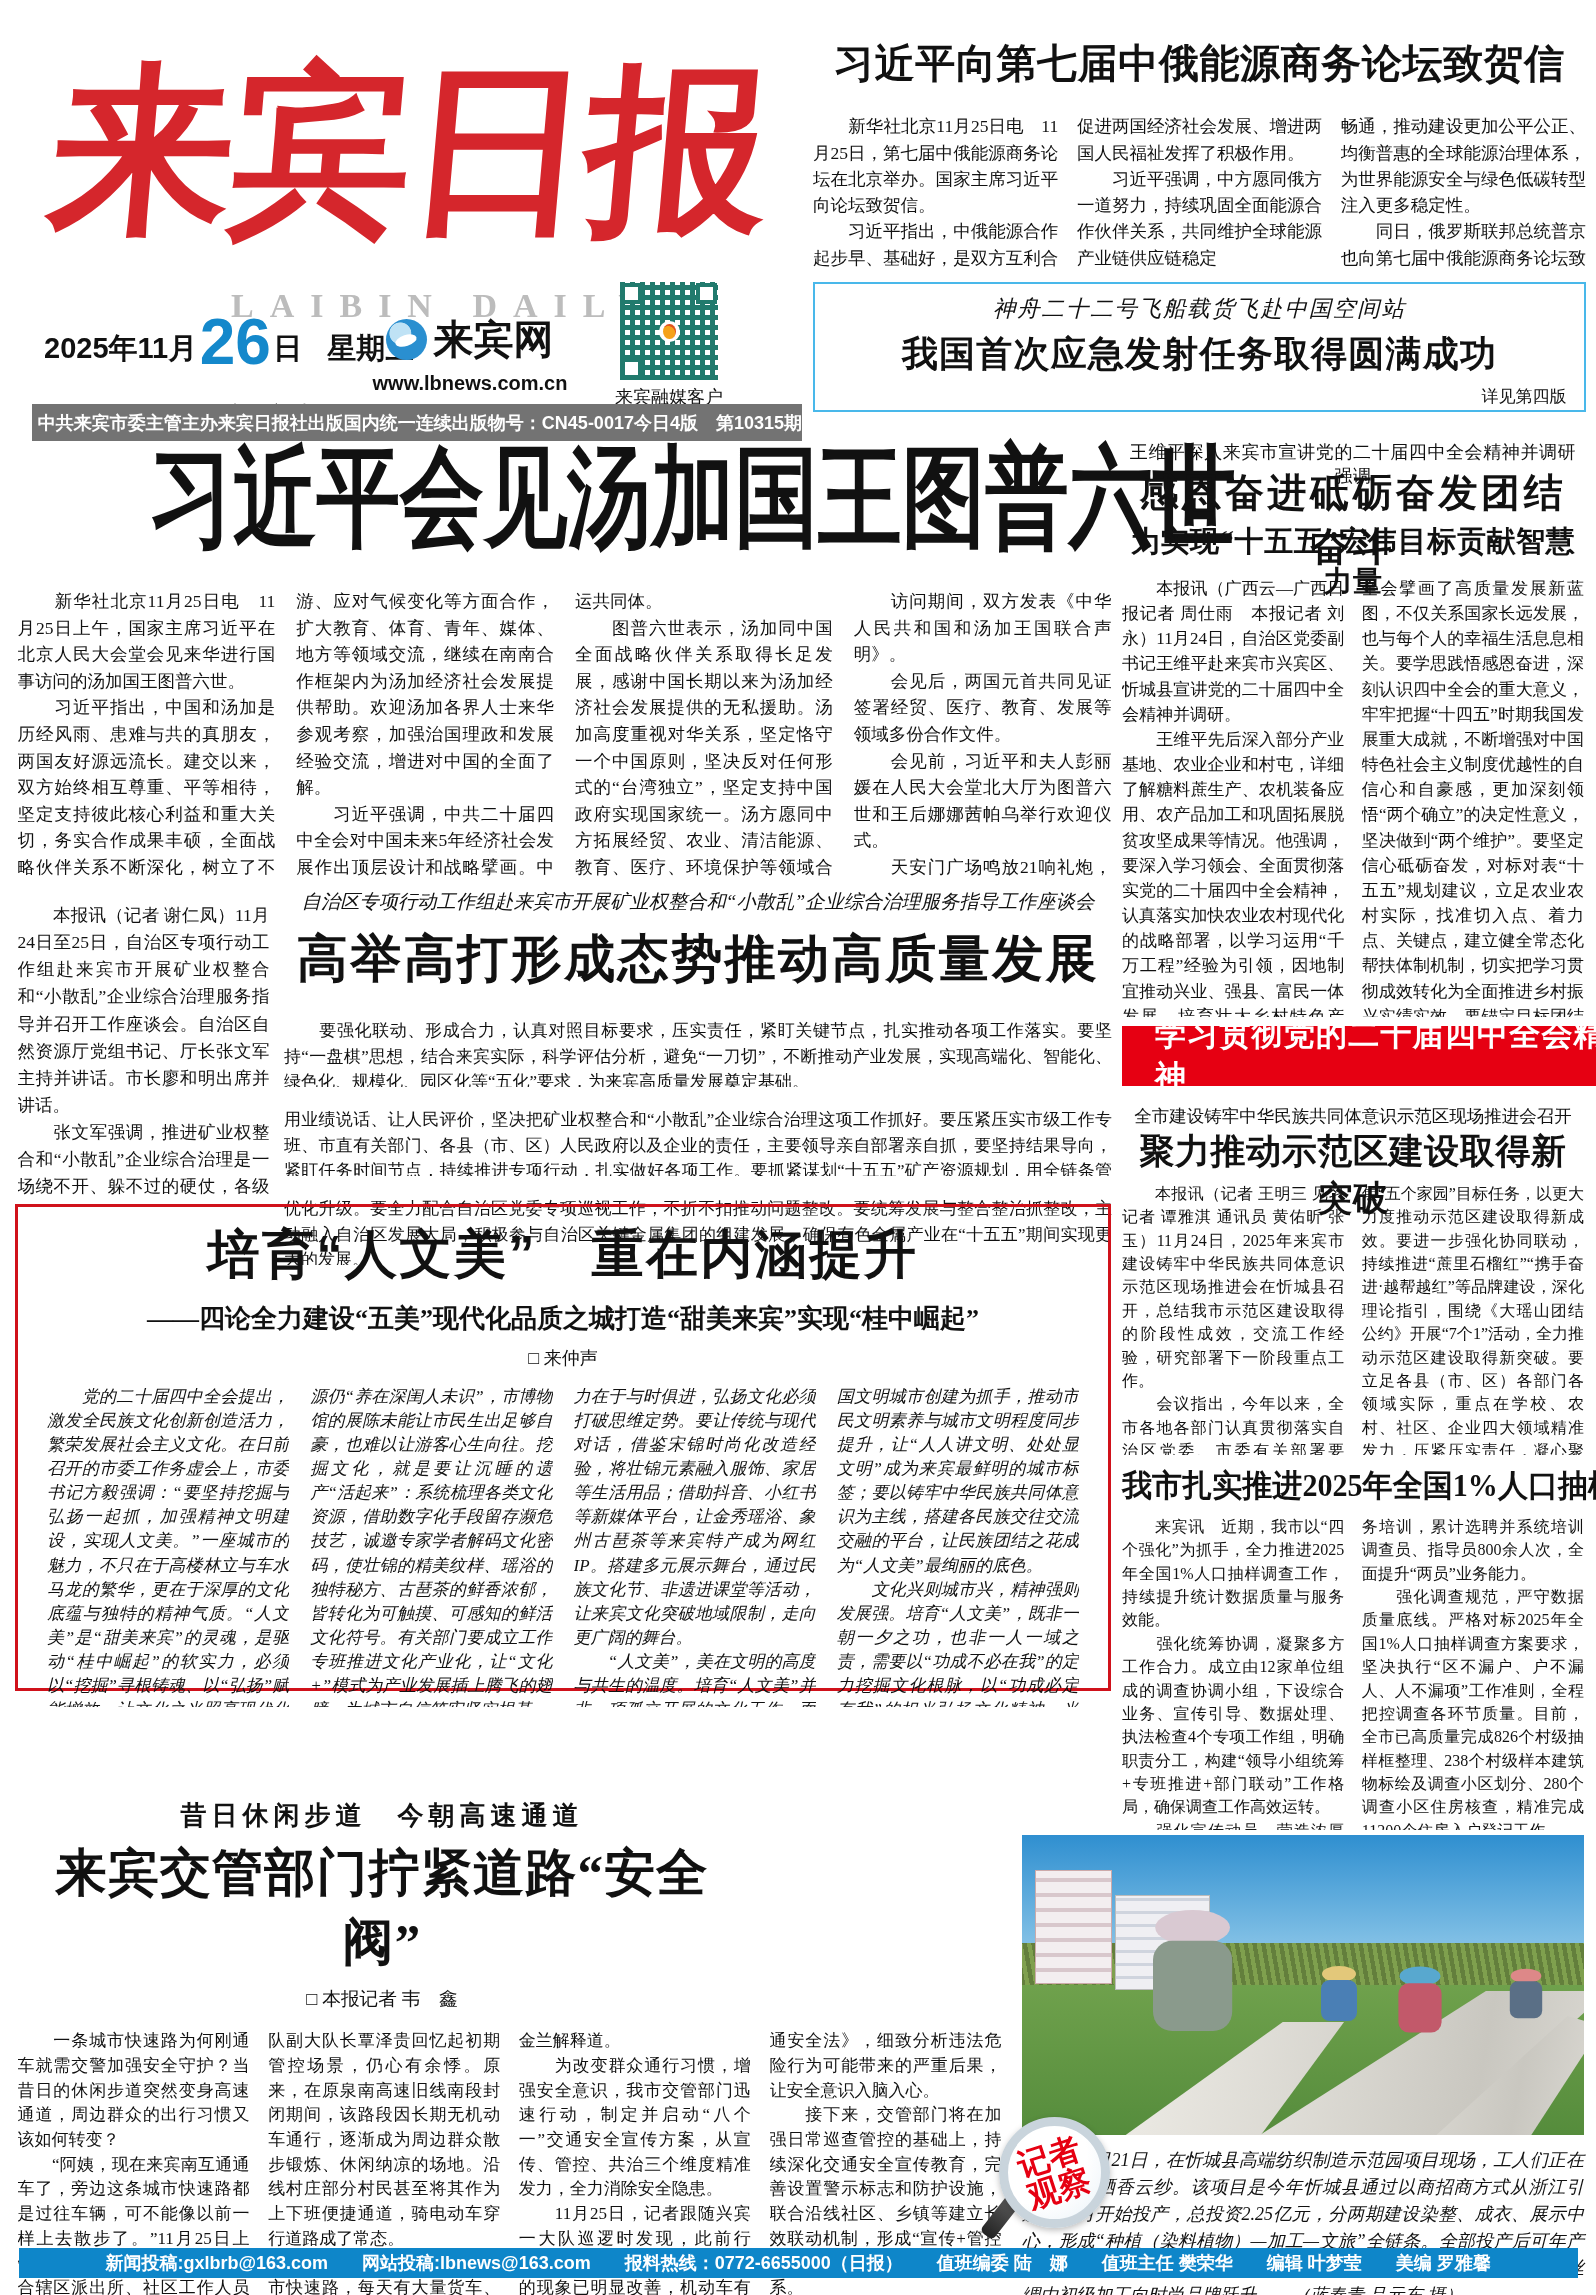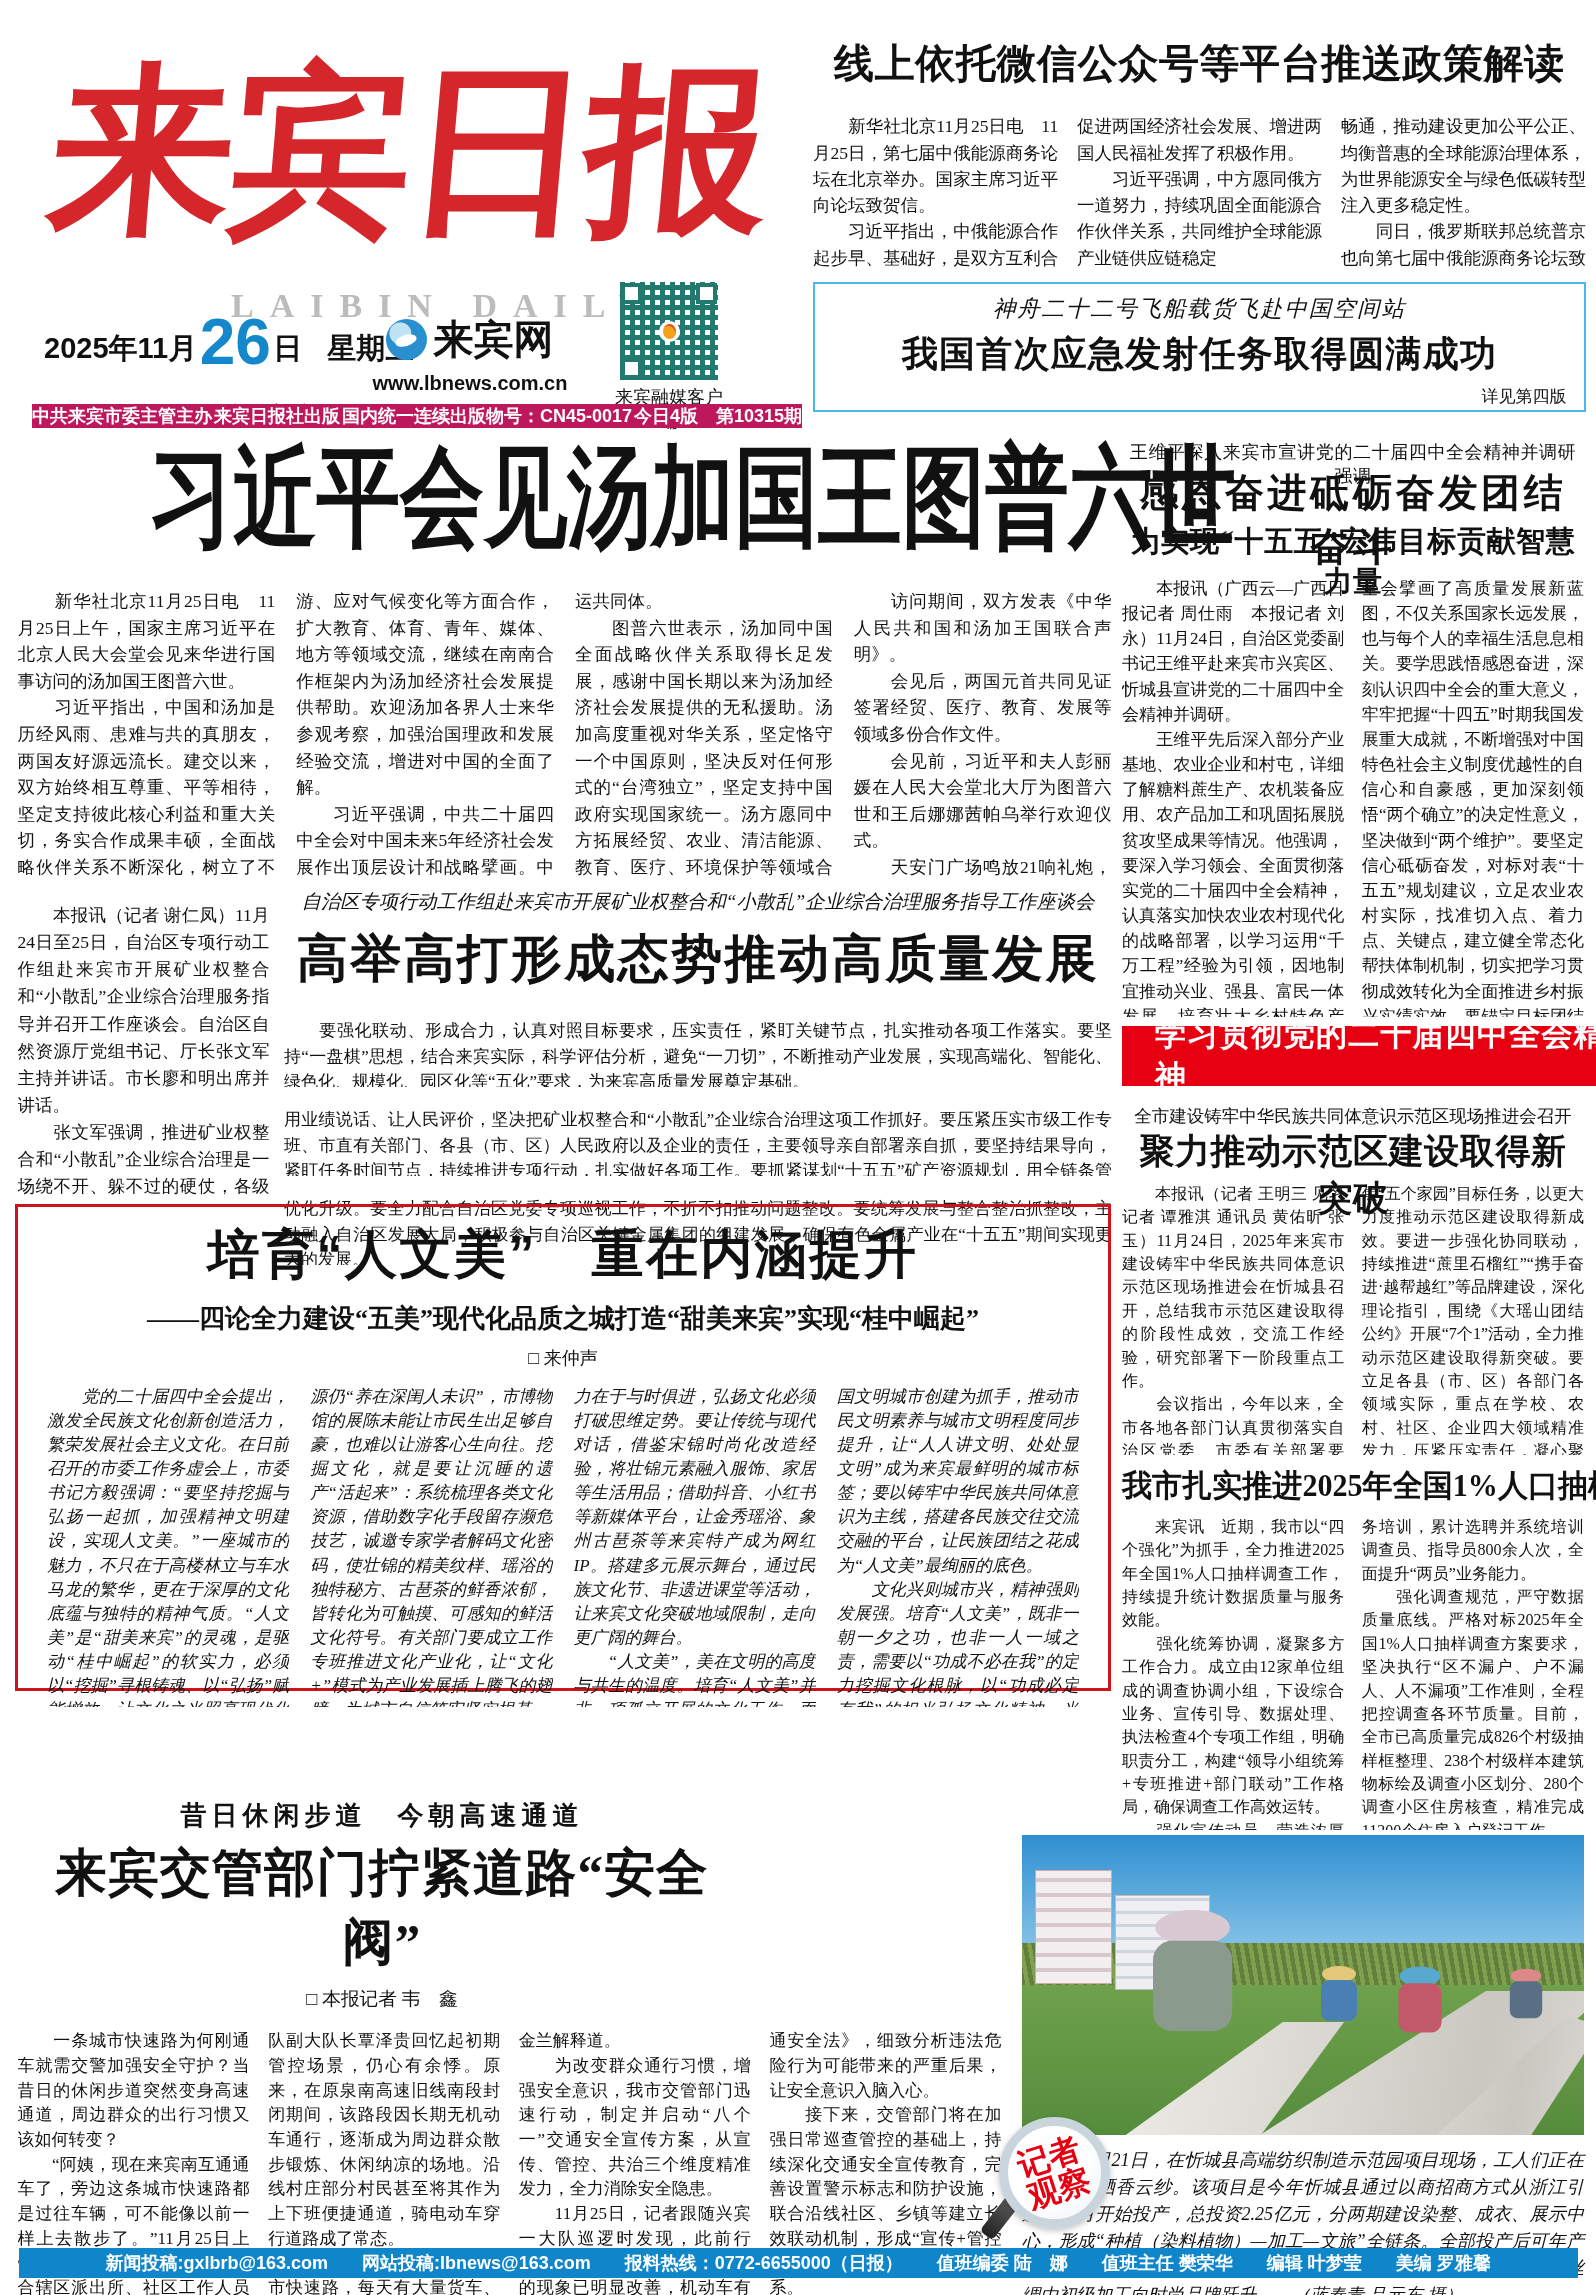--- a/index.html
+++ b/index.html
@@ -29,22 +29,22 @@
   .web-url{font-size:20px;margin-top:5px;}
   .qr-block{left:614px;top:282px;width:110px;text-align:center;}
   .qr{width:98px;height:98px;margin:0 auto;position:relative;
       background-image:repeating-linear-gradient(0deg,#217a6d 0 5px,transparent 5px 10px),
                        repeating-linear-gradient(90deg,#217a6d 0 5px,#ffffff 5px 10px);}
   .qr .corner{position:absolute;width:21px;height:21px;border:4.4px solid #217a6d;background:#fff;box-sizing:border-box;}
   .qr .c1{left:1.2px;top:1.2px;} .qr .c2{right:1.2px;top:1.2px;} .qr .c3{left:1.2px;bottom:1.2px;}
   .qr .dot{position:absolute;left:39px;top:39px;width:21px;height:21px;border-radius:50%;background:#fff;}
   .qr .dot::after{content:"";position:absolute;left:4.4px;top:3.1px;width:12.5px;height:15px;border-radius:50%;background:radial-gradient(circle at 40% 60%,#f5a21b 0 55%,#e2541f 60% 100%);}
   .qr-caption{font-size:18px;margin-top:5px;}
-  .info-bar{left:32px;top:404px;width:770px;height:24px;background:#be185d;color:#fff;
-      display:flex;align-items:center;justify-content:space-between;font-size:18px;}
+  .info-bar{left:32px;top:404px;width:770px;height:37px;background:#737373;color:#fff;
+      display:flex;align-items:center;justify-content:flex-end;font-size:18px;}
   
   .forum{left:813px;top:36px;width:773px;}
   .forum-title{font-size:40px;letter-spacing:0.6px;}
   .forum-body{margin-top:22.4px;gap:18.7px;height:157px;font-size:17.5px;line-height:1.5;justify-content:space-between;}
   
   .shenzhou{left:813px;top:282px;width:773px;height:130px;border:2.5px solid #49b8ea;box-sizing:border-box;padding:8.7px 17.5px;}
   .sz-kicker{font-size:22.4px;letter-spacing:1.9px;}
   .sz-title{font-size:36px;letter-spacing:1.2px;margin-top:6.2px;}
   .sz-note{text-align:right;font-size:17px;margin-top:6.2px;}
   
@@ -153,21 +153,21 @@
   </div>
 
   <div class="abs info-bar hei">
     <span>中共来宾市委主管主办</span>
     <span>来宾日报社出版</span>
     <span>国内统一连续出版物号：CN45-0017</span>
     <span>今日4版　第10315期</span>
   </div>
 
   <div class="abs forum">
-    <div class="forum-title hei center">线上依托微信公众号等平台推送政策解读</div>
+    <div class="forum-title hei center">习近平向第七届中俄能源商务论坛致贺信</div>
     <div class="forum-body cols">
       <div>　　新华社北京11月25日电　11月25日，第七届中俄能源商务论坛在北京举办。国家主席习近平向论坛致贺信。
 　　习近平指出，中俄能源合作起步早、基础好，是双方互利合作的典范，为</div>
       <div>促进两国经济社会发展、增进两国人民福祉发挥了积极作用。
 　　习近平强调，中方愿同俄方一道努力，持续巩固全面能源合作伙伴关系，共同维护全球能源产业链供应链稳定</div>
       <div>畅通，推动建设更加公平公正、均衡普惠的全球能源治理体系，为世界能源安全与绿色低碳转型注入更多稳定性。
 　　同日，俄罗斯联邦总统普京也向第七届中俄能源商务论坛致贺信。</div>
     </div>
   </div>
 

